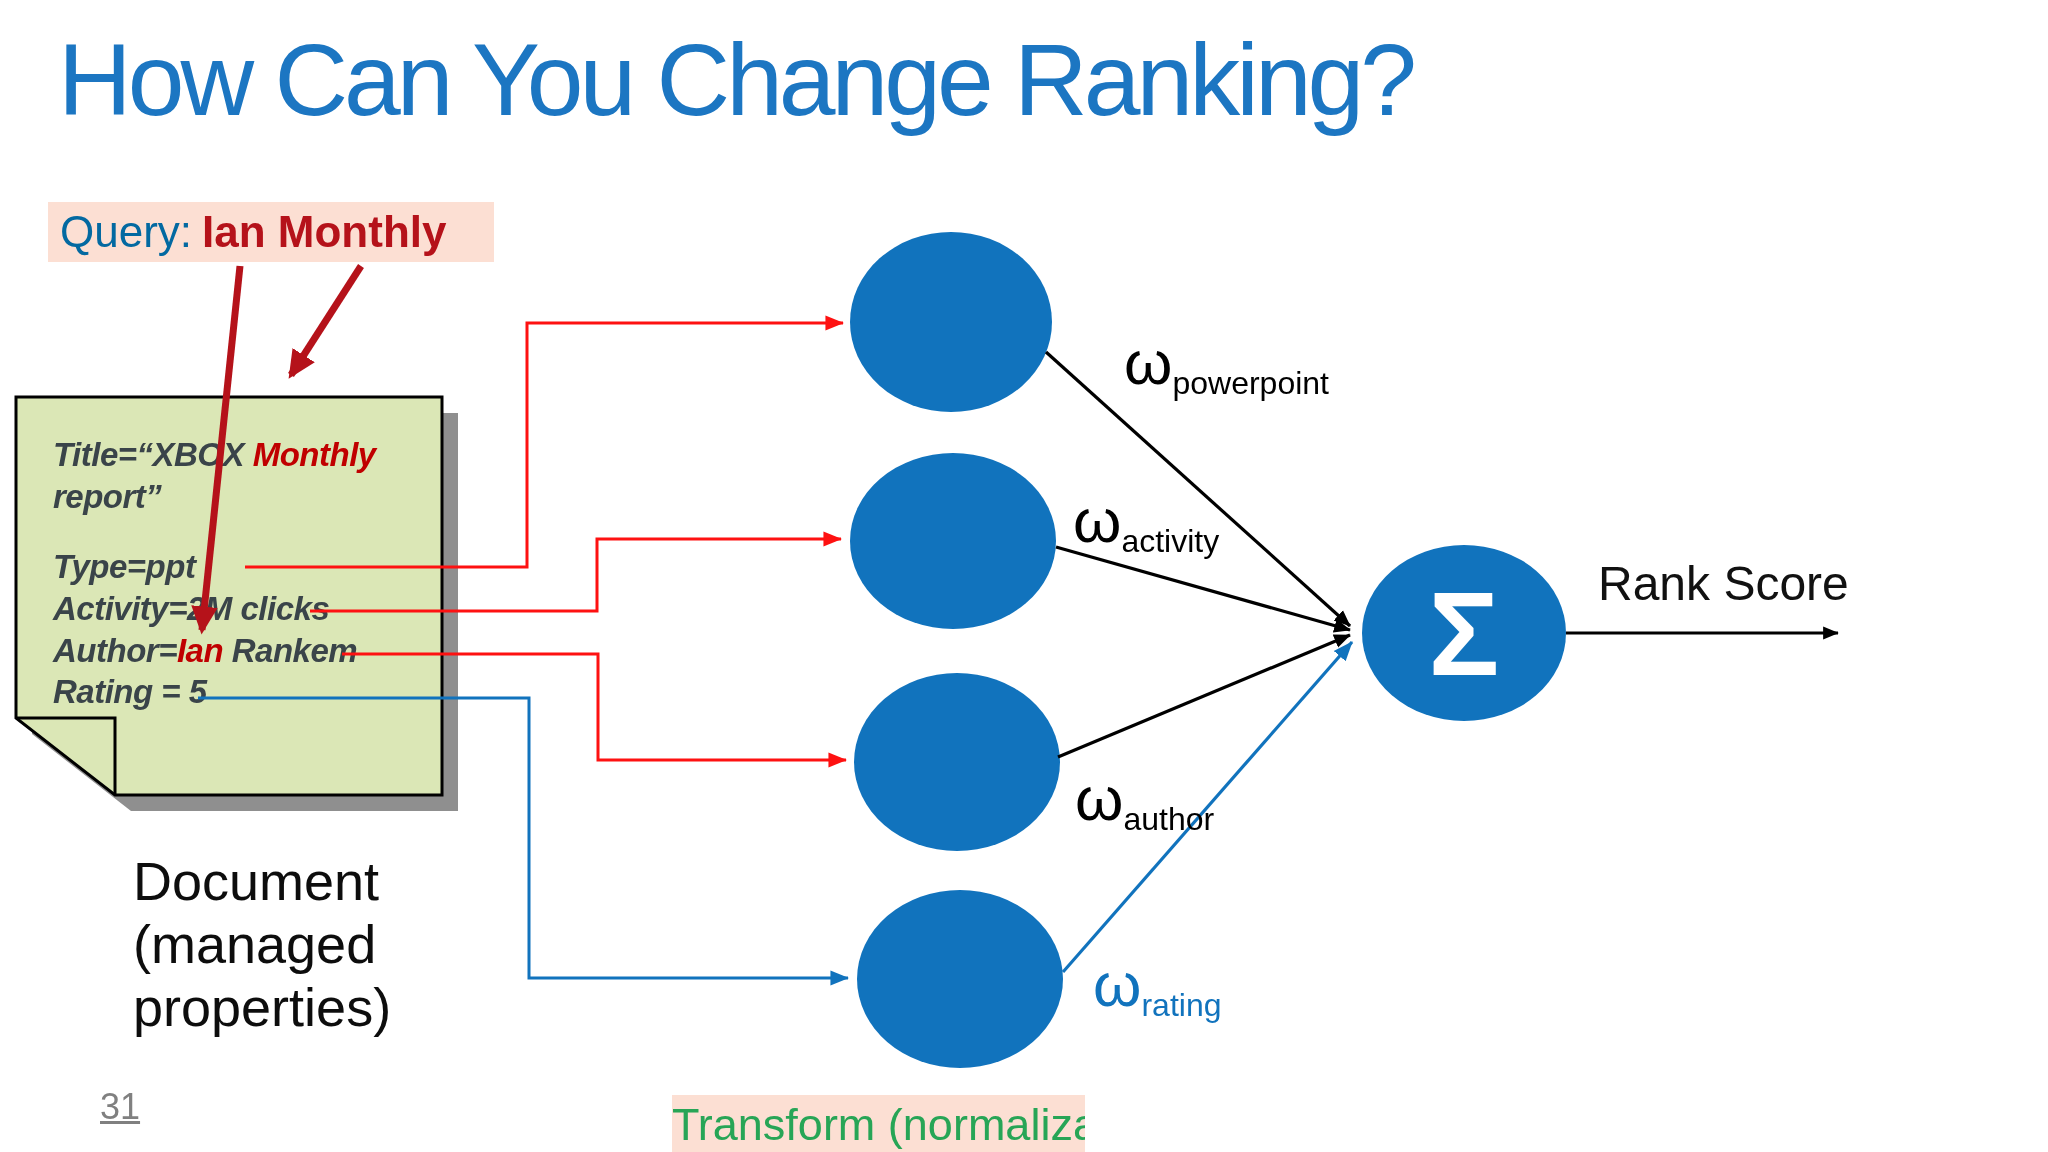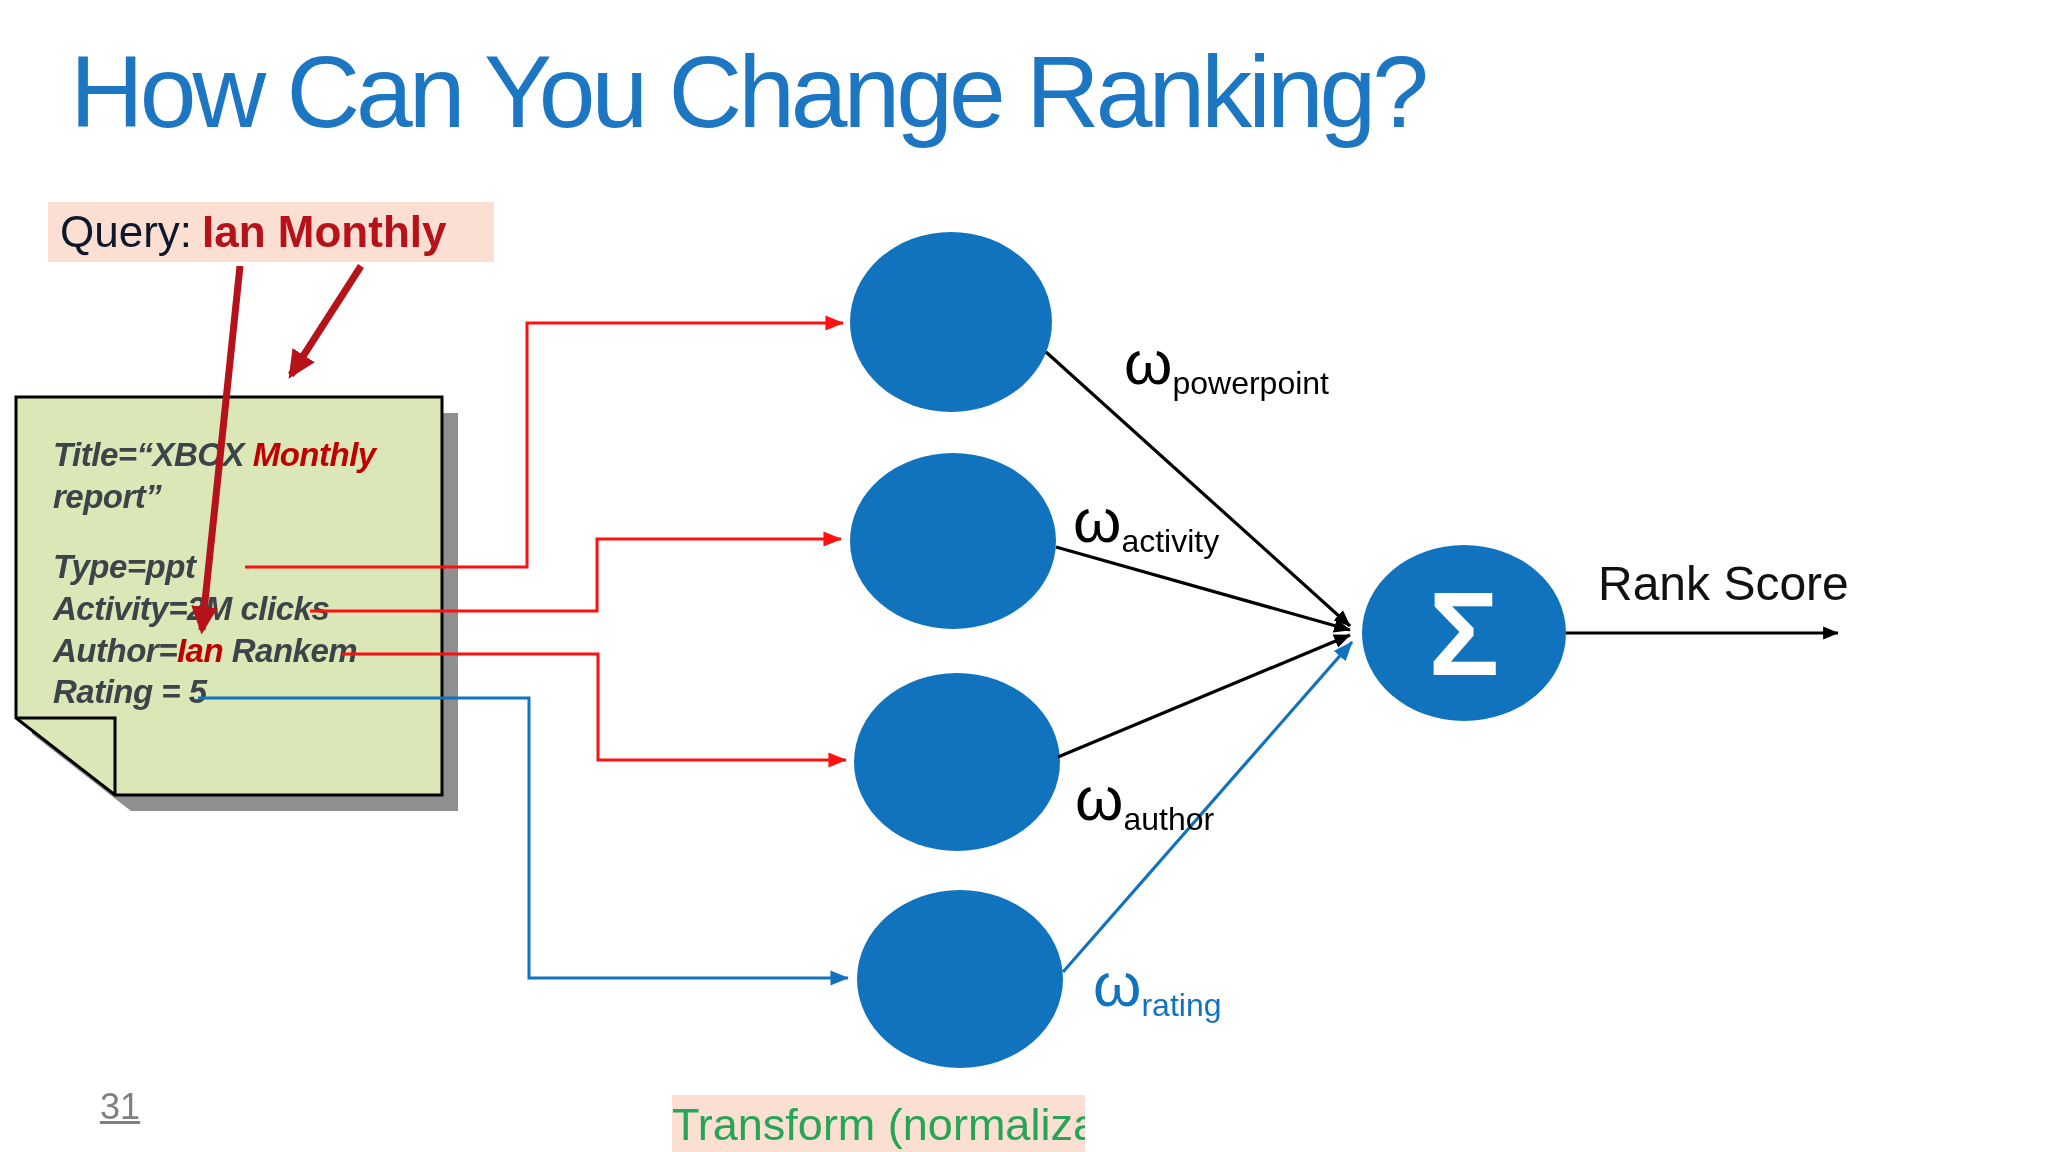--- a/index.html
+++ b/index.html
@@ -1,30 +1,30 @@
 <!DOCTYPE html>
 <html><head>
 <meta charset="utf-8">
 <style>
   html,body{margin:0;padding:0;background:#fff;}
   .slide{
     position:relative;width:2048px;height:1152px;background:#ffffff;
     overflow:hidden;font-family:"Liberation Sans",sans-serif;
   }
   .slide-title{
-    position:absolute;left:58px;top:22px;margin:12px;
+    position:absolute;left:58px;top:22px;margin:0;
     font-size:102px;font-weight:400;letter-spacing:-4px;
     color:#1c76c2;white-space:nowrap;
   }
   .query-box{
     position:absolute;left:48px;top:202px;width:446px;height:60px;
     background:#fcdfd3;font-size:44px;line-height:60px;white-space:nowrap;
     padding-left:12px;box-sizing:border-box;
   }
-  .query-label{color:#0f172a;}
+  .query-label{color:#0369a1;}
   .query-value{color:#b5121a;font-weight:bold;margin-left:10px;}
   .doc-caption{
     position:absolute;left:133px;top:850px;
     font-size:54px;line-height:63px;color:#0d0d0d;white-space:pre-line;
   }
   .transform-box{
     position:absolute;left:672px;top:1095px;width:413px;height:57px;
     background:#fcdfd3;overflow:hidden;text-align:center;
   }
   .transform-box span{
@@ -106,20 +106,23 @@
     <line x1="1566" y1="633" x2="1838" y2="633" stroke="#000" stroke-width="3" marker-end="url(#mBlack)"></line>
     <text class="rank-score" x="1598" y="600">Rank Score</text>
   </svg>
 
   <h1 class="slide-title">How Can You Change Ranking?</h1>
 
   <div class="query-box">
     <span class="query-label">Query:</span><span class="query-value">Ian Monthly</span>
   </div>
 
+  <div class="doc-caption">Document
+(managed
+properties)</div>
 
   <div class="transform-box">
     <span>Transform (normalization)</span>
   </div>
 
   <div class="page-number">31</div>
 
 </div>
 
 </body></html>

